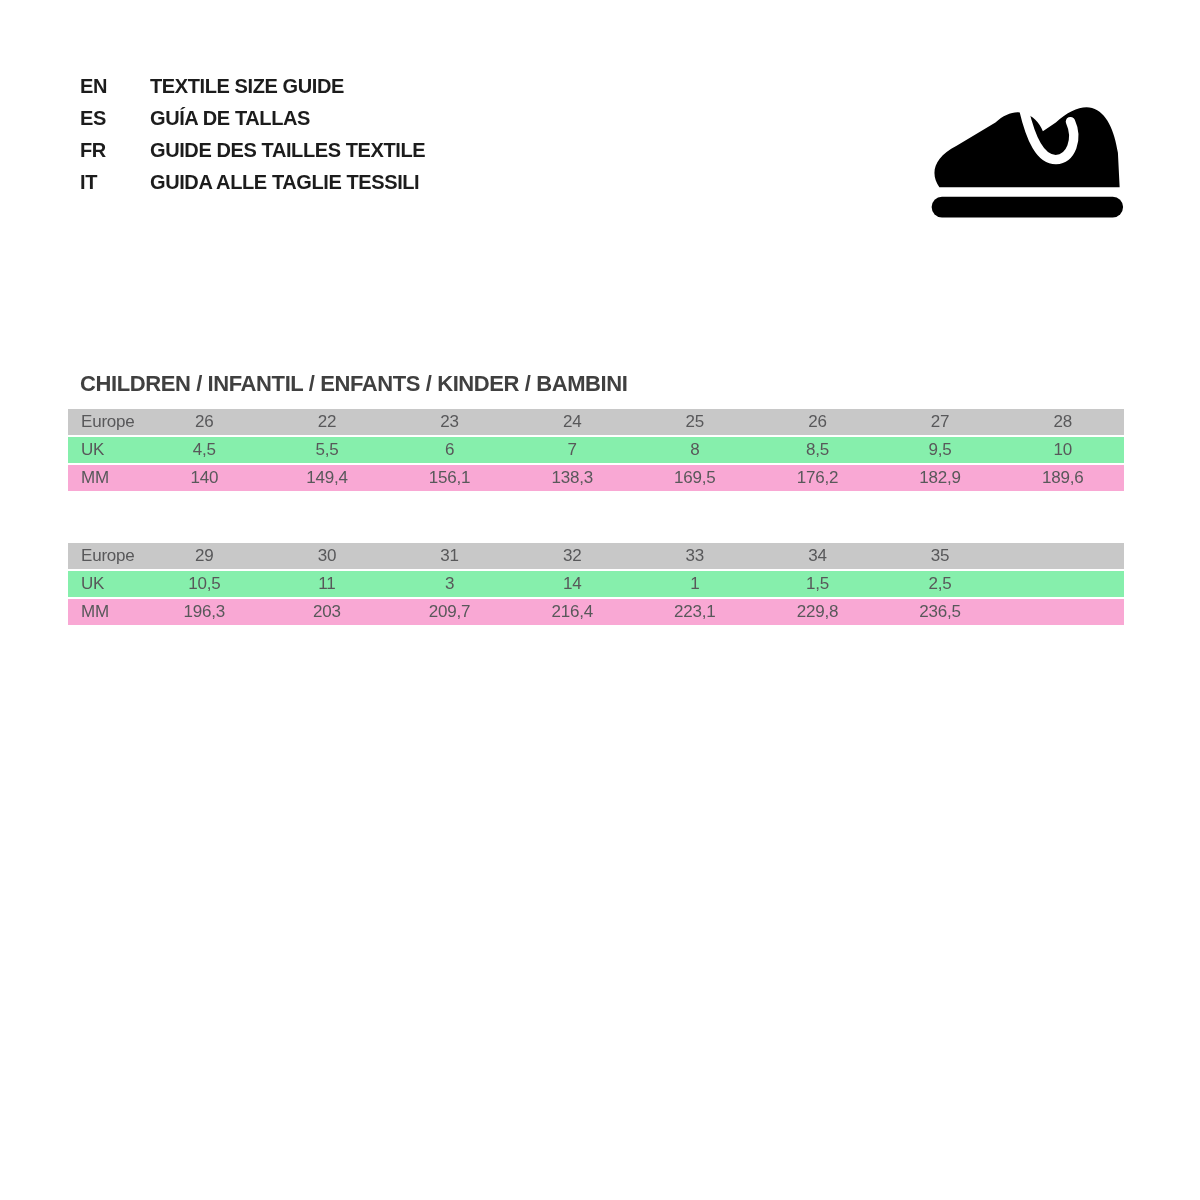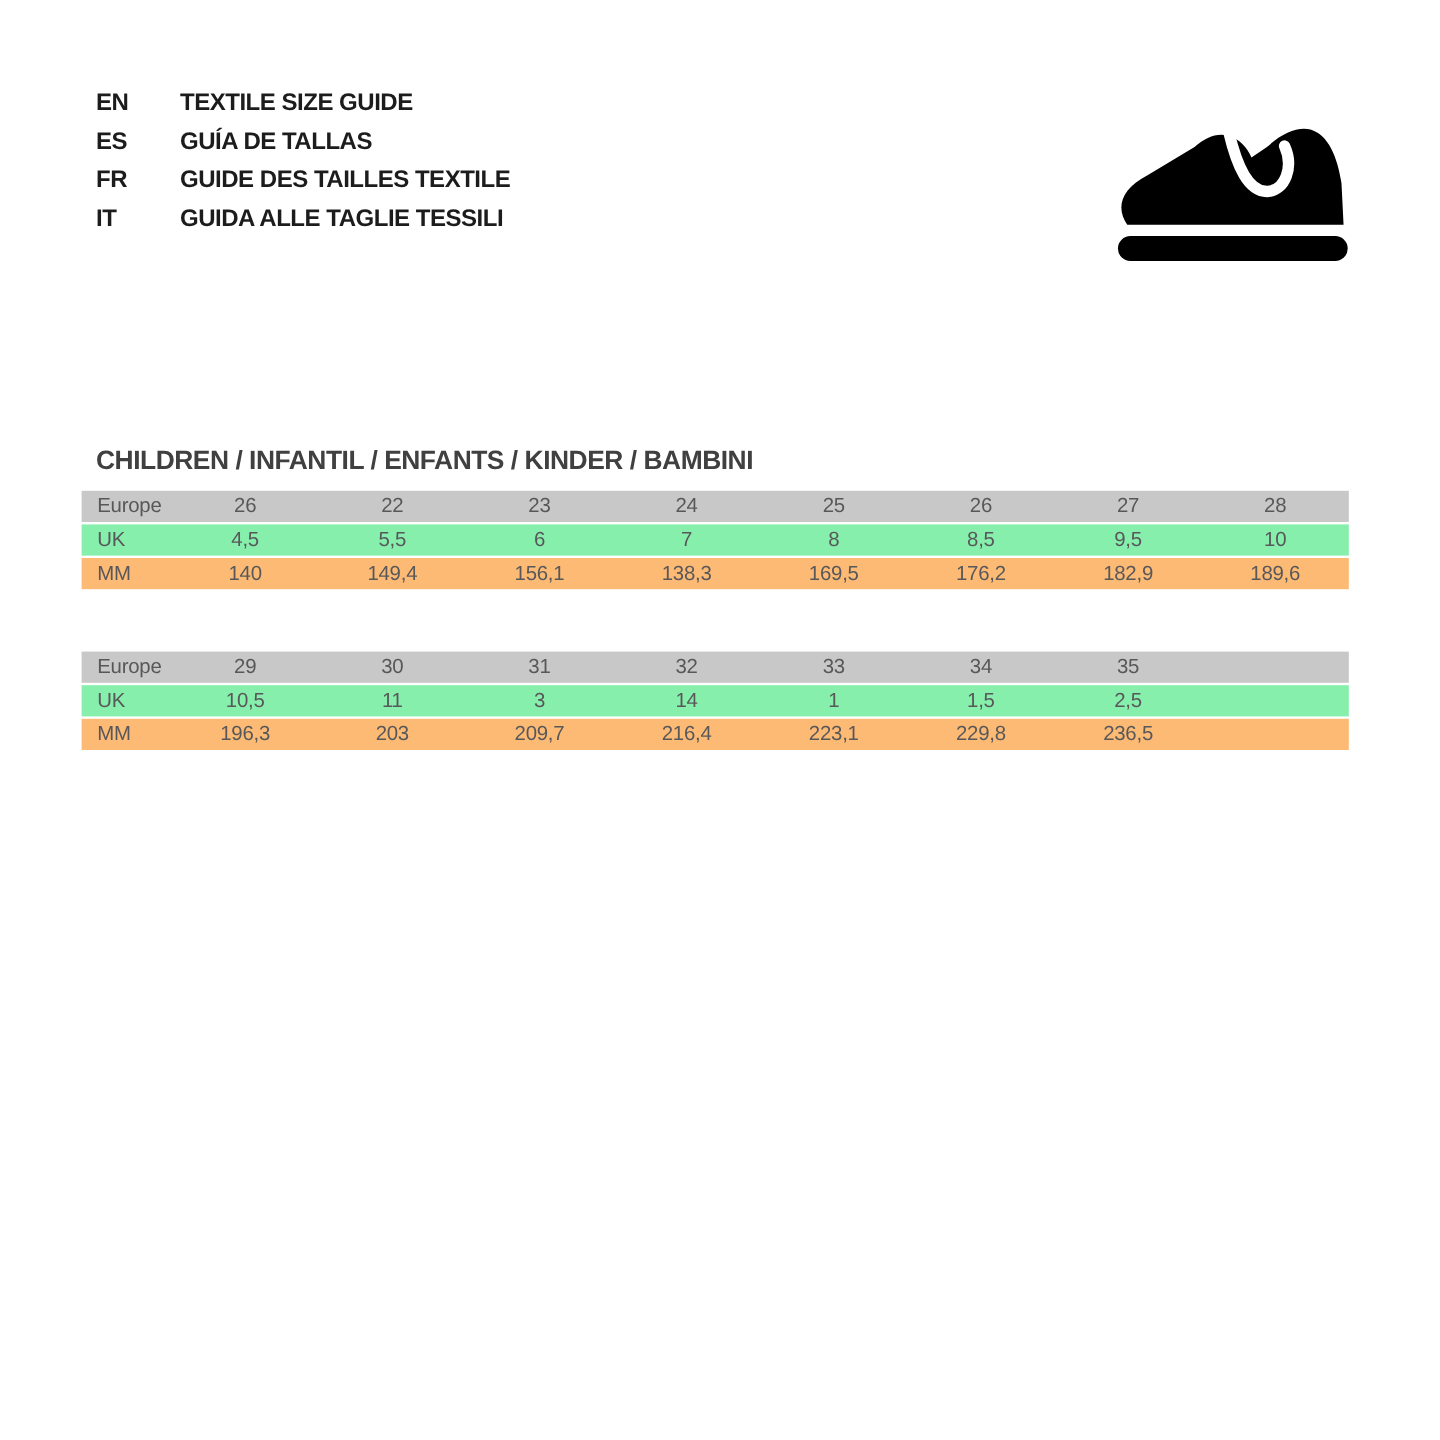--- a/index.html
+++ b/index.html
@@ -79,21 +79,21 @@
     display: flex;
     height: 26px;
     line-height: 26px;
     margin-bottom: 2px;
     font-size: 17px;
     color: #58585a;
     letter-spacing: -0.2px;
   }
   .size-row.header  { background: #c8c8c8; }
   .size-row.plain   { background: #86efac; }
-  .size-row.shaded  { background: #fdba74; }
+  .size-row.shaded  { background: #f9a8d4; }
   .row-label {
     width: 75px;
     padding-left: 13px;
     box-sizing: border-box;
     text-align: left;
   }
   .size-cell {
     flex: 1;
     text-align: center;
   }

